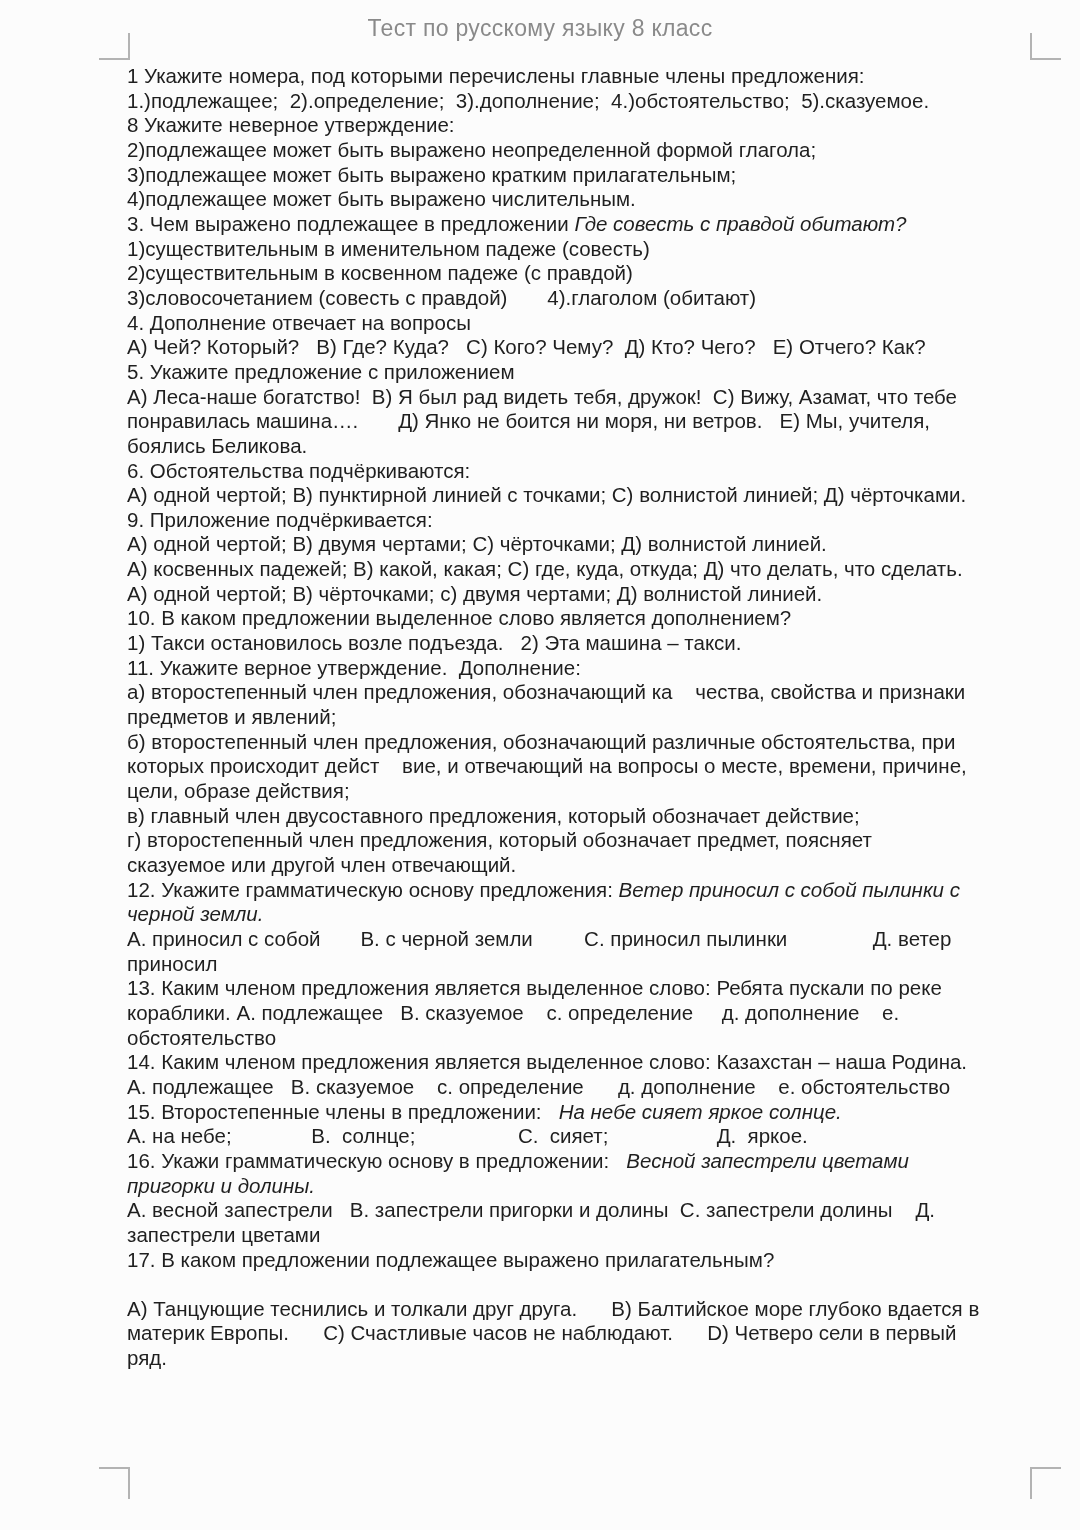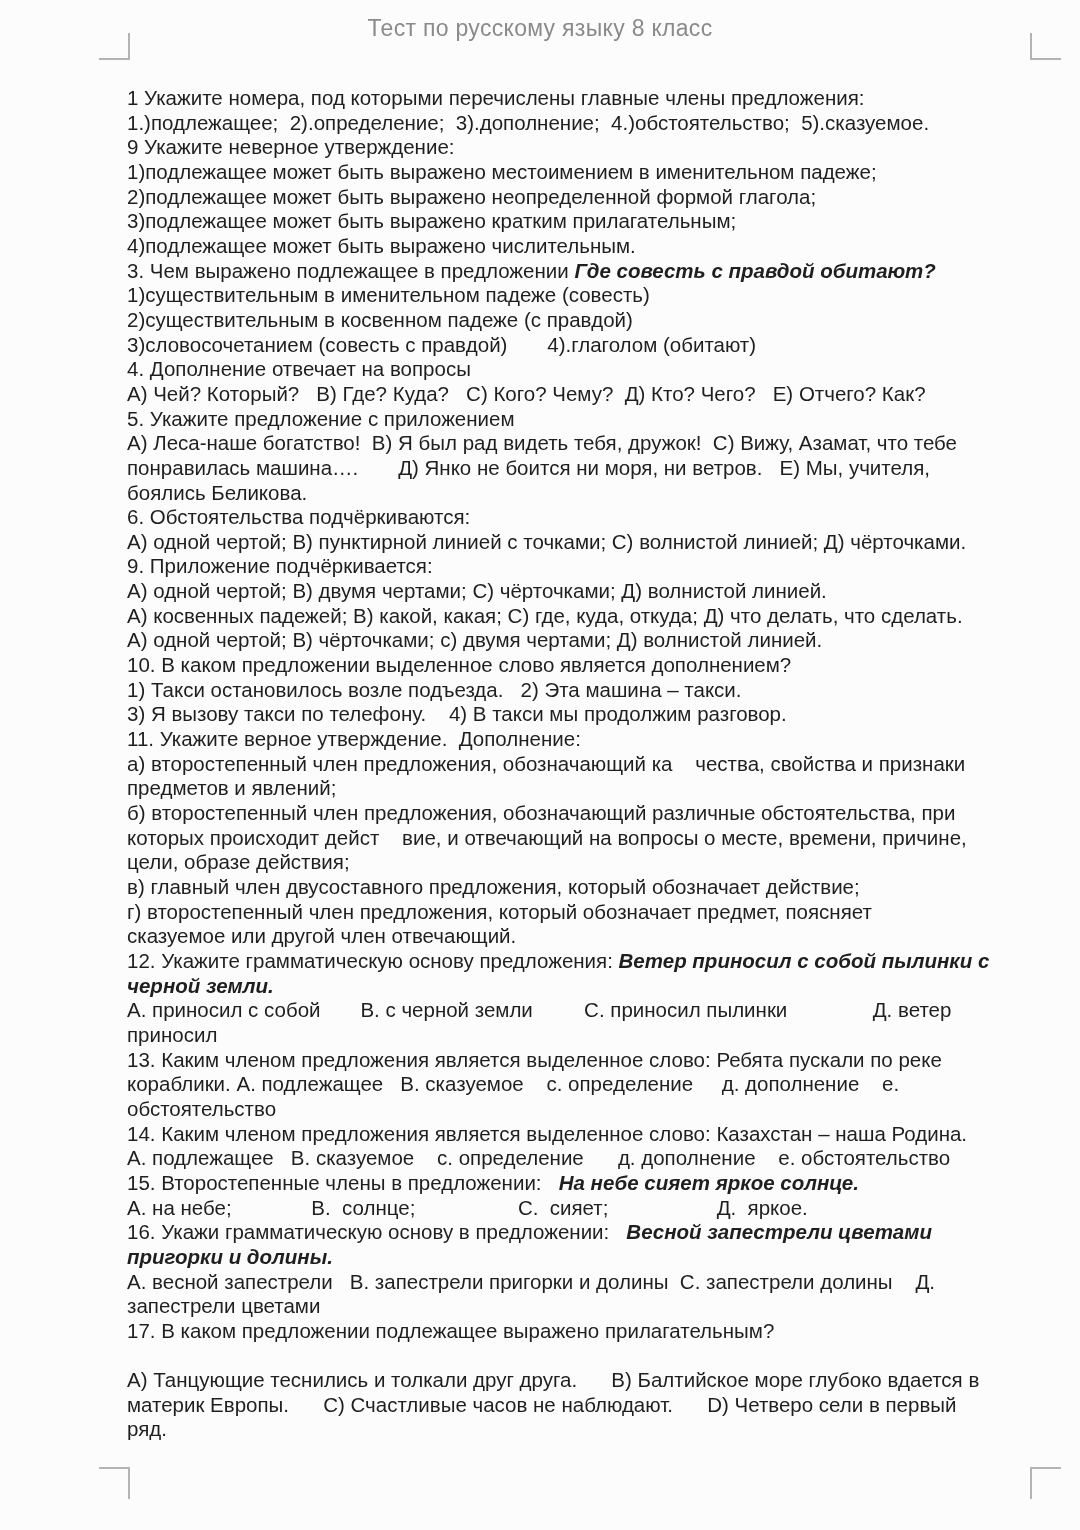--- a/index.html
+++ b/index.html
@@ -34,44 +34,42 @@
   .corner.bl { left: 99px;  top: 1467px; height: 30px; border-right: 2px solid #b3b3b3; border-top: 2px solid #b3b3b3; }
   .corner.br { left: 1030px; top: 1467px; height: 30px; border-left: 2px solid #b3b3b3;  border-top: 2px solid #b3b3b3; }
   .doc {
     position: absolute;
     left: 127px;
     top: 64px;
     width: 920px;
     font-size: 20.5px;
     line-height: 24.65px;
     color: #1f1f1f;
-    margin-top: 22px;
   }
   .line {
     white-space: pre;
     min-height: 24.65px;
   }
   .line span.b  { font-weight: normal; }
-  .line span.bi { font-weight: bold; font-style: italic; }
+  .line span.bi { font-weight: normal; font-style: italic; }
 </style>
 </head>
 <body>
 
 <div class="page-title">Тест по русскому языку 8 класс</div>
 
 <div class="corner tl"></div>
 <div class="corner tr"></div>
 <div class="corner bl"></div>
 <div class="corner br"></div>
 
 <div class="doc">
     <div class="line"><span>1 Укажите номера, под которыми перечислены главные члены предложения:</span></div>
     <div class="line"><span>1.)подлежащее;  2).определение;  3).дополнение;  4.)обстоятельство;  5).сказуемое.</span></div>
-    <div class="line"><span>9 Укажите неверное утверждение:</span></div>
-    <div class="line"><span>1)подлежащее может быть выражено местоимением в именительном падеже;</span></div>
+    <div class="line"><span>8 Укажите неверное утверждение:</span></div>
     <div class="line"><span>2)подлежащее может быть выражено неопределенной формой глагола;</span></div>
     <div class="line"><span>3)подлежащее может быть выражено кратким прилагательным;</span></div>
     <div class="line"><span>4)подлежащее может быть выражено числительным.</span></div>
     <div class="line"><span>3. Чем выражено подлежащее в предложении </span><span class="bi">Где совесть с правдой обитают?</span></div>
     <div class="line"><span>1)существительным в именительном падеже (совесть)</span></div>
     <div class="line"><span>2)существительным в косвенном падеже (с правдой)</span></div>
     <div class="line"><span>3)словосочетанием (совесть с правдой)       4).глаголом (обитают)</span></div>
     <div class="line"><span>4. Дополнение отвечает на вопросы</span></div>
     <div class="line"><span>А) Чей? Который?   В) Где? Куда?   С) Кого? Чему?  Д) Кто? Чего?   Е) Отчего? Как?</span></div>
     <div class="line"><span>5. Укажите предложение с приложением</span></div>
@@ -79,21 +77,20 @@
     <div class="line"><span>понравилась машина….       Д) Янко не боится ни моря, ни ветров.   Е) Мы, учителя,</span></div>
     <div class="line"><span>боялись Беликова.</span></div>
     <div class="line"><span>6. Обстоятельства подчёркиваются:</span></div>
     <div class="line"><span>А) одной чертой; В) пунктирной линией с точками; С) волнистой линией; Д) чёрточками.</span></div>
     <div class="line"><span>9. Приложение подчёркивается:</span></div>
     <div class="line"><span>А) одной чертой; В) двумя чертами; С) чёрточками; Д) волнистой линией.</span></div>
     <div class="line"><span>А) косвенных падежей; В) какой, какая; С) где, куда, откуда; Д) что делать, что сделать.</span></div>
     <div class="line"><span>А) одной чертой; В) чёрточками; с) двумя чертами; Д) волнистой линией.</span></div>
     <div class="line"><span>10. В каком предложении выделенное слово является дополнением?</span></div>
     <div class="line"><span>1) </span><span class="b">Такси</span><span> остановилось возле подъезда.   2) Эта машина </span><span class="b">– такси.</span></div>
-    <div class="line"><span>3) Я вызову </span><span class="b">такси</span><span> по телефону.    4) В </span><span class="b">такси</span><span> мы продолжим разговор.</span></div>
     <div class="line"><span>11. Укажите верное утверждение.  </span><span class="b">Дополнение:</span></div>
     <div class="line"><span>а) второстепенный член предложения, обозначающий ка    чества, свойства и признаки</span></div>
     <div class="line"><span>предметов и явлений;</span></div>
     <div class="line"><span>б) второстепенный член предложения, обозначающий различные обстоятельства, при</span></div>
     <div class="line"><span>которых происходит дейст    вие, и отвечающий на вопросы о месте, времени, причине,</span></div>
     <div class="line"><span>цели, образе действия;</span></div>
     <div class="line"><span>в) главный член двусоставного предложения, который обозначает действие;</span></div>
     <div class="line"><span>г) второстепенный член предложения, который обозначает предмет, поясняет</span></div>
     <div class="line"><span>сказуемое или другой член отвечающий.</span></div>
     <div class="line"><span>12. Укажите грамматическую основу предложения: </span><span class="bi">Ветер приносил с собой пылинки с</span></div>

